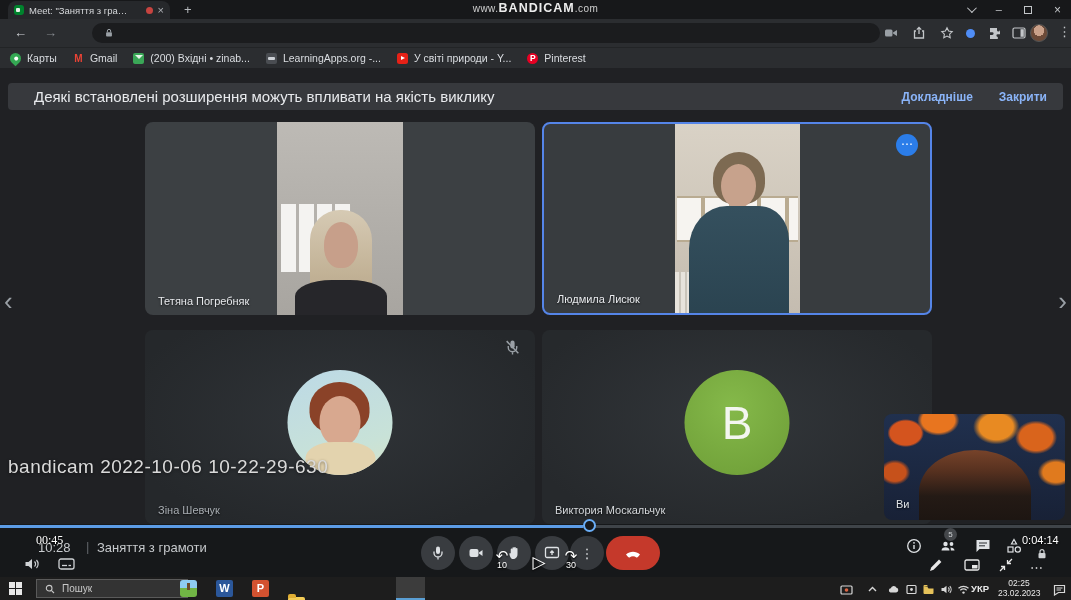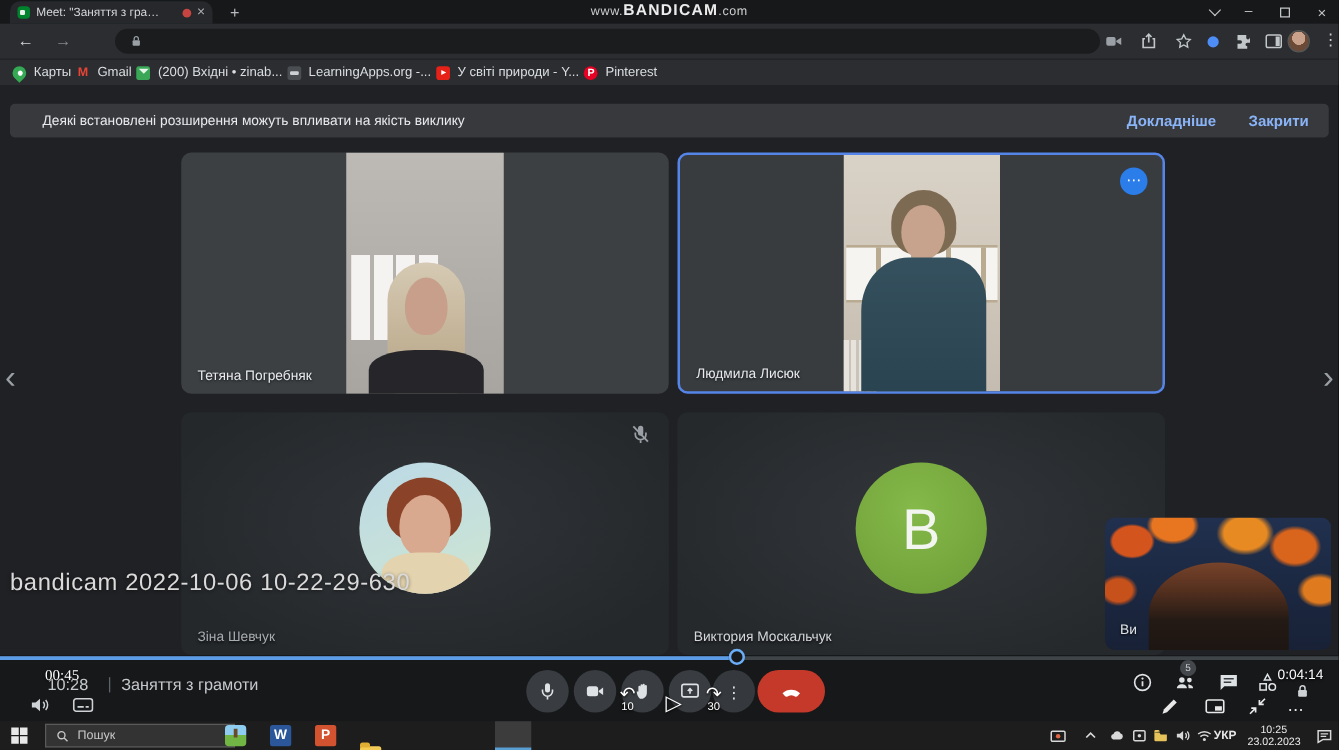--- a/index.html
+++ b/index.html
@@ -31,37 +31,37 @@
   #url { font-size:11px; white-space:nowrap; overflow:hidden; }
   #url .host { color:#e6e8ea; }
   #url .path { color:#9aa0a6; }
   .bar-icon { position:absolute; top:7px; width:14px; height:14px; }
   .bar-icon svg { width:14px; height:14px; display:block; }
   #ext-dot { position:absolute; left:966px; top:10px; width:9px; height:9px; border-radius:50%; background:#4f8df6; }
   #avatar-btn { position:absolute; left:1030px; top:5px; width:18px; height:18px; border-radius:50%; background:radial-gradient(circle at 50% 35%, #caa18a 0 40%, #6c4a38 41% 100%); border:1px solid #555; }
   #menu-dots { position:absolute; left:1058px; top:5px; color:#c3c6c9; font-size:13px; }
 
   
-  #bookmarks { position:absolute; left:0; top:47px; width:1071px; height:21px; background:#2b2d30; border-top:1px solid #222426; display:flex; align-items:center; padding-left:10px; gap:4px; }
+  #bookmarks { position:absolute; left:0; top:47px; width:1071px; height:21px; background:#2b2d30; border-top:1px solid #222426; display:flex; align-items:center; padding-left:10px; gap:16px; }
   .bm { display:flex; align-items:center; gap:6px; color:#dadde1; font-size:10.5px; white-space:nowrap; }
   .bm-ic { width:11px; height:11px; flex:none; position:relative; }
   .ic-pin { background:#34a853; border-radius:50% 50% 50% 0; transform:rotate(-45deg); }
   .ic-pin::after { content:""; position:absolute; left:3.5px; top:3.5px; width:4px; height:4px; background:#fff; border-radius:50%; }
   .ic-gmail { color:#ea4335; font-weight:bold; font-size:10px; line-height:11px; text-align:center; }
   .ic-env { background:#3aa757; border-radius:2px; }
   .ic-env::after { content:""; position:absolute; left:1.5px; top:2.5px; border-left:4px solid transparent; border-right:4px solid transparent; border-top:4px solid #e8f5ea; }
   .ic-la { background:#4a4d52; border-radius:2px; }
   .ic-la::after { content:""; position:absolute; left:2px; top:4px; width:7px; height:3px; background:#cdd1d6; border-radius:1px; }
   .ic-yt { background:#e62117; border-radius:2.5px; }
   .ic-yt::after { content:""; position:absolute; left:4px; top:3px; border-top:2.5px solid transparent; border-bottom:2.5px solid transparent; border-left:4px solid #fff; }
   .ic-pint { background:#e60023; border-radius:50%; color:#fff; font-weight:bold; font-size:8.5px; line-height:11px; text-align:center; }
 
   
   #banner { position:absolute; left:8px; top:83px; width:1055px; height:27px; background:#37393d; border-radius:4px; display:flex; align-items:center; padding:0 16px 0 26px; }
-  #banner .msg { color:#e8eaed; font-size:11px; }
+  #banner .msg { color:#e8eaed; font-size:15px; }
   #banner .links { margin-left:auto; display:flex; gap:26px; }
   #banner .lnk { color:#8ab4f8; font-size:12px; font-weight:bold; }
 
   
   .tile { position:absolute; width:390px; border-radius:8px; overflow:hidden; background:#3c4043; }
   #tile1 { left:145px; top:122px; height:193px; }
   #tile2 { left:542px; top:122px; height:193px; border:2px solid #5585e8; background:#383c3f; }
   #tile3 { left:145px; top:330px; height:194px; background:radial-gradient(ellipse at 50% 45%, #303438 0%, #25282b 80%); }
   #tile4 { left:542px; top:330px; height:194px; background:radial-gradient(ellipse at 50% 45%, #32363a 0%, #26292c 80%); }
   .pname { position:absolute; left:13px; bottom:8px; font-size:11px; color:#e8eaed; text-shadow:0 1px 2px rgba(0,0,0,.7); z-index:5; }
@@ -513,21 +513,21 @@
         </svg>
     </div>
     <div class="tray-ic" style="left:957px;">
       <svg viewBox="0 0 13 13">
           <path d="M1.5 5.2a7.6 7.6 0 0110 0M3.3 7.3a5 5 0 016.4 0" fill="none" stroke="#d8d8d8" stroke-width="1.2"></path>
           <circle cx="6.5" cy="9.6" r="1.2" fill="#d8d8d8"></circle>
         </svg>
     </div>
     <div id="lang">УКР</div>
     <div id="clockblk">
-      <div>10:25</div>
+      <div>02:25</div>
       <div>23.02.2023</div>
     </div>
     <div id="notif-ic">
       <svg viewBox="0 0 13 13">
           <path d="M1.5 2.5h10v7h-6l-4 2.5z" fill="none" stroke="#d8d8d8" stroke-width="1.2"></path>
           <line x1="3.5" y1="5" x2="9.5" y2="5" stroke="#d8d8d8" stroke-width="1"></line>
           <line x1="3.5" y1="7" x2="8" y2="7" stroke="#d8d8d8" stroke-width="1"></line>
         </svg>
     </div>
   </div>

